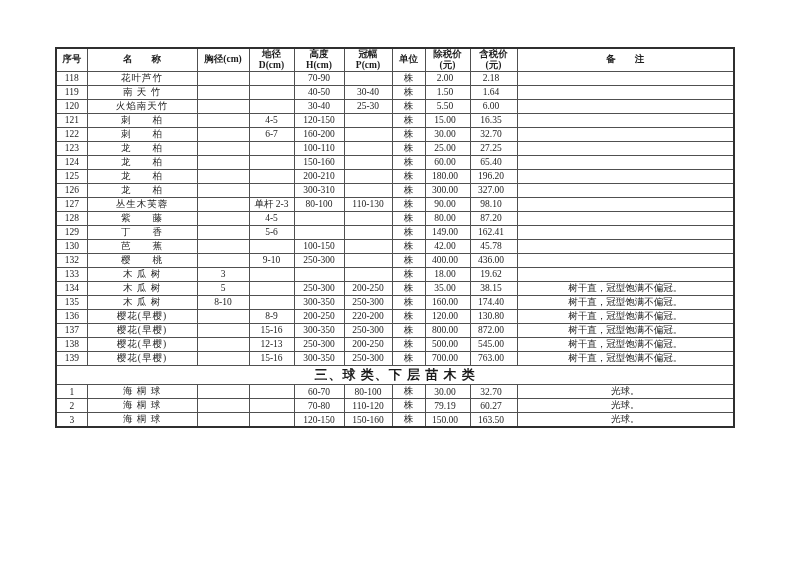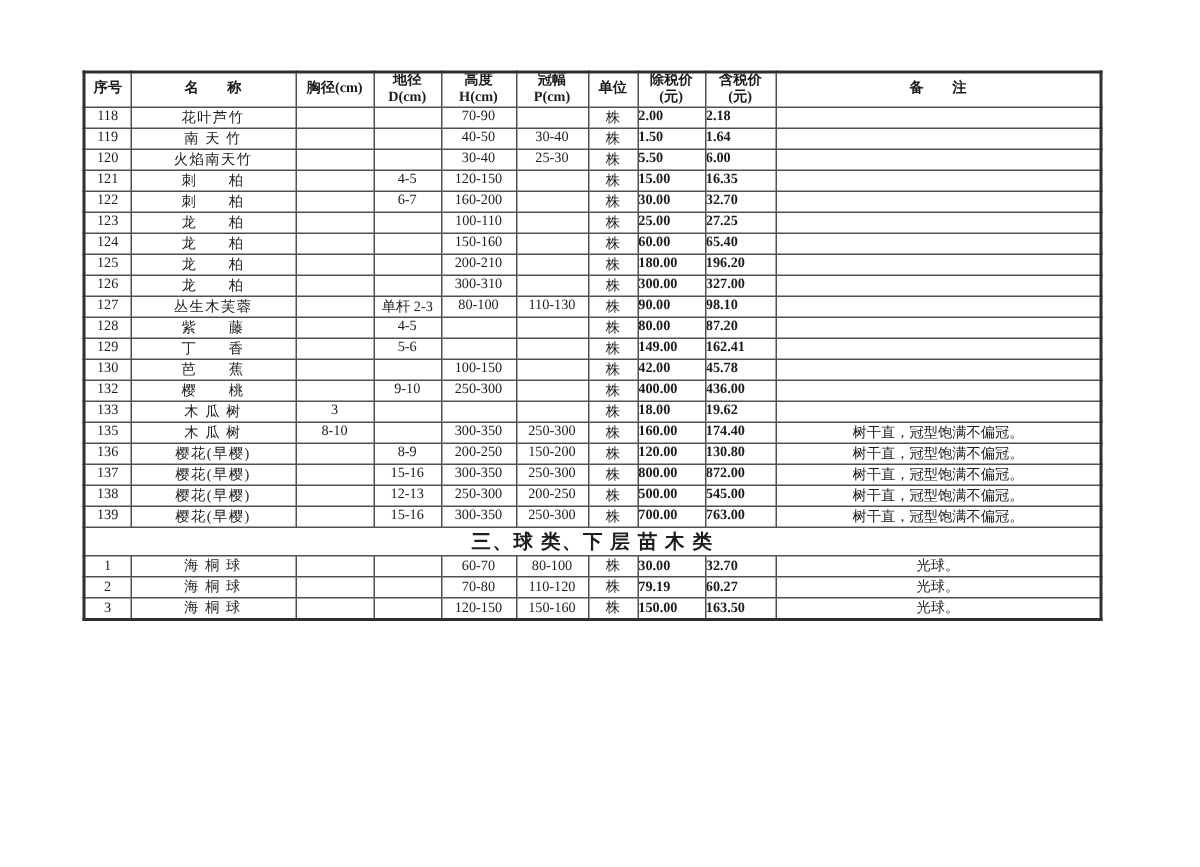--- a/index.html
+++ b/index.html
@@ -29,21 +29,21 @@
   .price-table th {
     font-size:9.5px;
     font-weight:bold;
     text-align:center;
     line-height:1.15;
   }
   .price-table th .h2 { font-weight:bold; }
   .price-table tbody tr { height:14px; }
   .price-table td { font-size:9.5px; text-align:center; }
   .price-table td.name { letter-spacing:1px; }
-  .price-table td.num { text-align:left; padding-right:5px;font-weight:bold; }
+  .price-table td.num { text-align:center; padding-right:5px; }
   .price-table tr.section { height:19.5px;margin-left:40px; }
   .price-table tr.section td {
     font-size:13px;
     font-weight:bold;
     letter-spacing:1px;
     text-align:center;
   }
 </style>
 </head>
 <body>
@@ -281,38 +281,50 @@
           <td>3</td>
           <td></td>
           <td></td>
           <td></td>
           <td>株</td>
           <td class="num">18.00</td>
           <td class="num">19.62</td>
           <td></td>
         </tr>
         <tr>
+          <td>134</td>
+          <td class="name">木 瓜 树</td>
+          <td>5</td>
+          <td></td>
+          <td>250-300</td>
+          <td>200-250</td>
+          <td>株</td>
+          <td class="num">35.00</td>
+          <td class="num">38.15</td>
+          <td>树干直，冠型饱满不偏冠。</td>
+        </tr>
+        <tr>
           <td>135</td>
           <td class="name">木 瓜 树</td>
           <td>8-10</td>
           <td></td>
           <td>300-350</td>
           <td>250-300</td>
           <td>株</td>
           <td class="num">160.00</td>
           <td class="num">174.40</td>
           <td>树干直，冠型饱满不偏冠。</td>
         </tr>
         <tr>
           <td>136</td>
           <td class="name">樱花(早樱)</td>
           <td></td>
           <td>8-9</td>
           <td>200-250</td>
-          <td>150-200</td>
+          <td>220-200</td>
           <td>株</td>
           <td class="num">120.00</td>
           <td class="num">130.80</td>
           <td>树干直，冠型饱满不偏冠。</td>
         </tr>
         <tr>
           <td>137</td>
           <td class="name">樱花(早樱)</td>
           <td></td>
           <td>15-16</td>

